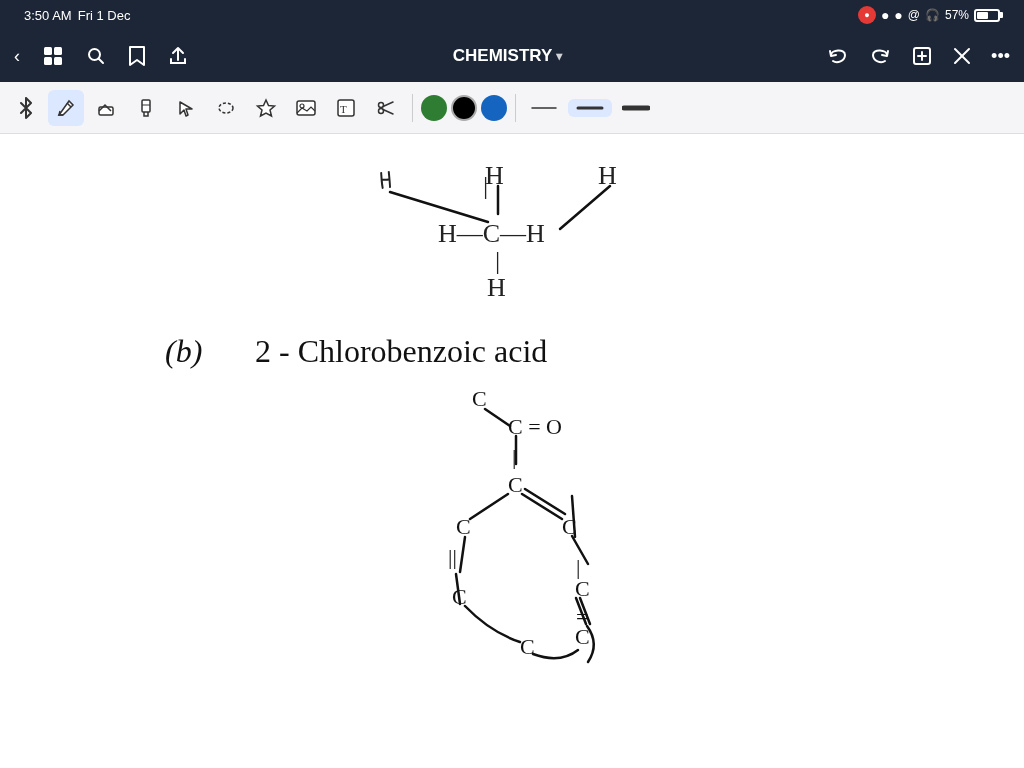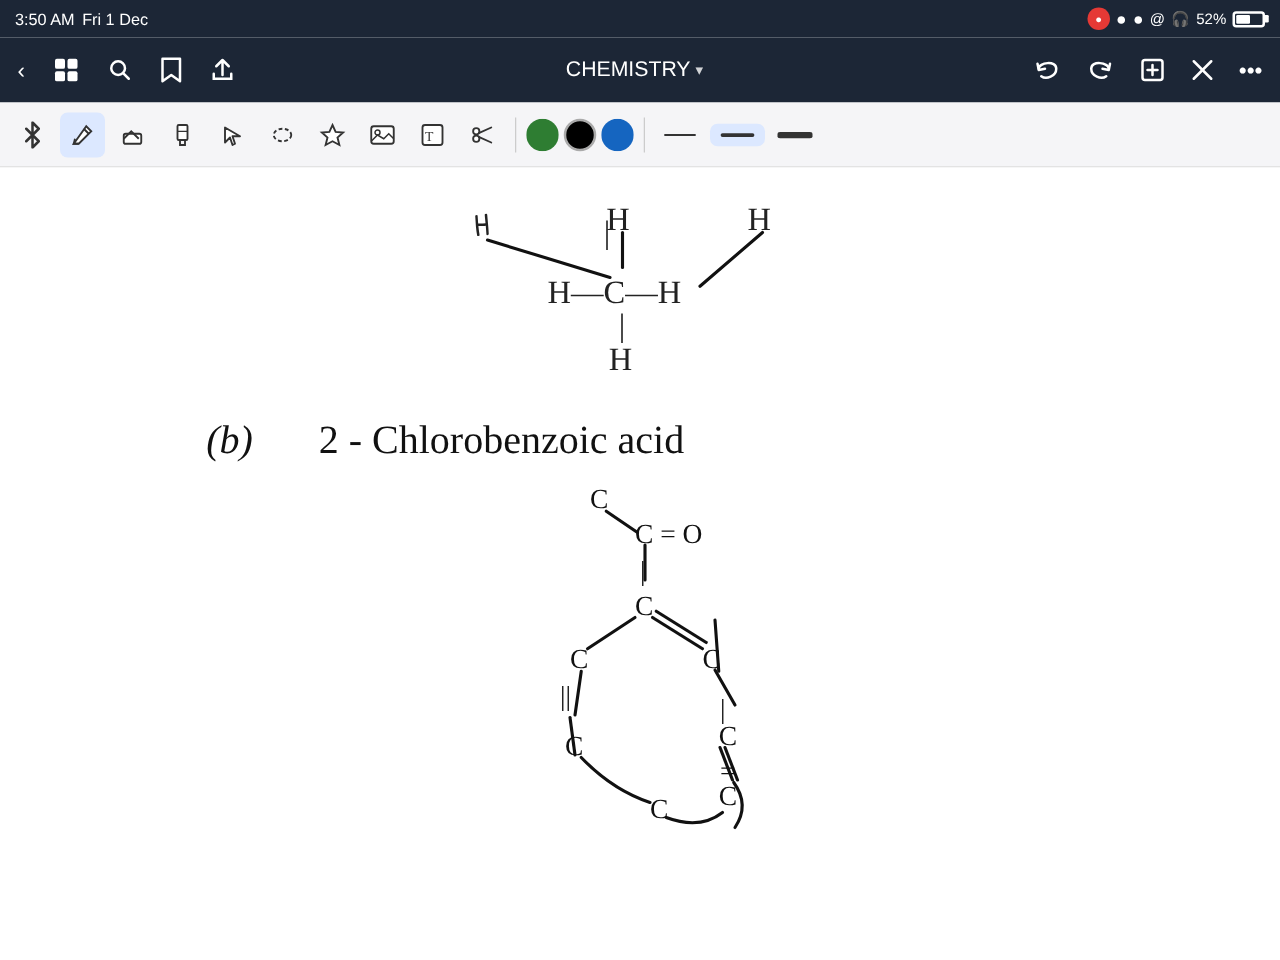--- a/index.html
+++ b/index.html
@@ -11,21 +11,21 @@
       background: #fff;
     }
 
     
     .status-bar {
       height: 30px;
       background: #1c2636;
       display: flex;
       align-items: center;
       justify-content: space-between;
-      padding: 0 12px;
+      padding: 0 24px;
       color: #fff;
       font-size: 13px;
       font-weight: 500;
     }
     .status-left { display: flex; align-items: center; gap: 6px; }
     .status-right { display: flex; align-items: center; gap: 5px; font-size: 12px; }
     .record-dot {
       width: 18px; height: 18px;
       background: #e53935;
       border-radius: 50%;
@@ -59,21 +59,21 @@
       display: flex;
       align-items: center;
       padding: 0 8px;
     }
     .nav-left { display: flex; align-items: center; gap: 10px; }
     .title-area {
       flex: 1;
       display: flex; align-items: center; justify-content: center;
       color: #fff;
       font-size: 17px;
-      font-weight: 400;
+      font-weight: 700;
       gap: 4px;
     }
     .nav-right { display: flex; align-items: center; gap: 8px; }
     .toolbar-btn {
       background: none; border: none; cursor: pointer;
       color: #fff; font-size: 18px; padding: 6px;
       display: flex; align-items: center; justify-content: center;
     }
 
     
@@ -143,21 +143,21 @@
   <div class="status-left">
     <span>3:50 AM</span>
     <span>Fri 1 Dec</span>
   </div>
   <div class="status-right">
     <div class="record-dot">●</div>
     <span style="font-size:14px;">●</span>
     <span style="font-size:14px;">●</span>
     <span>@</span>
     <span>🎧</span>
-    <span>52%</span>
+    <span>57%</span>
     <div class="battery-container">
       <div class="battery-box">
         <div class="battery-fill"></div>
       </div>
     </div>
   </div>
 </div>
 
 <div class="toolbar-top">
   <div class="nav-left">

